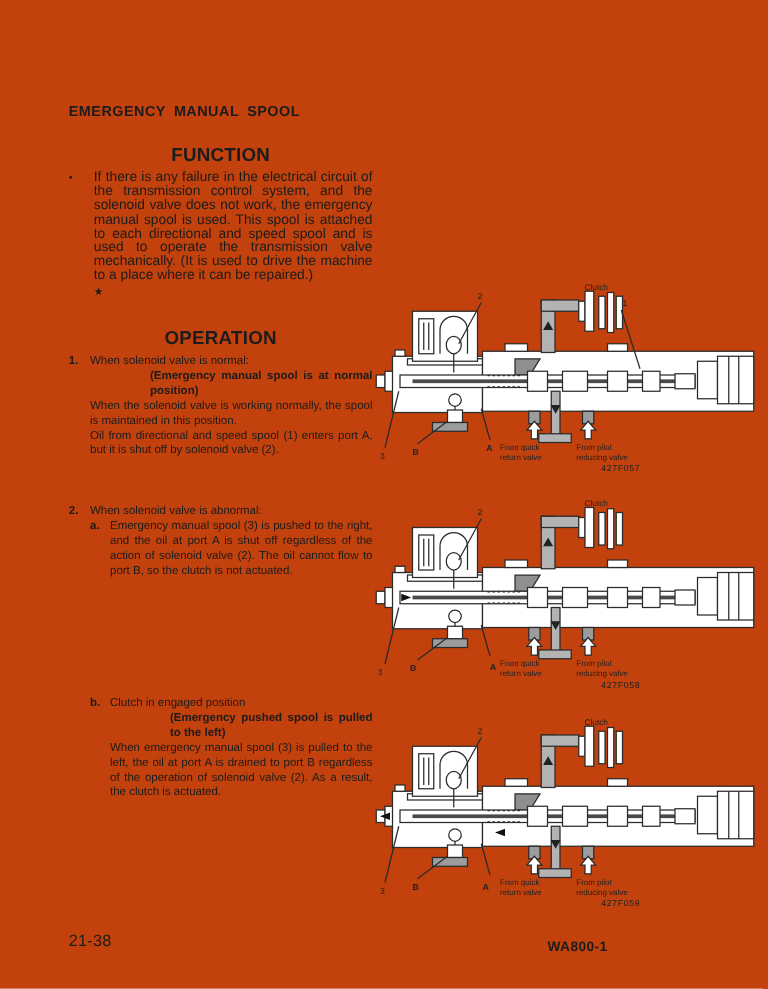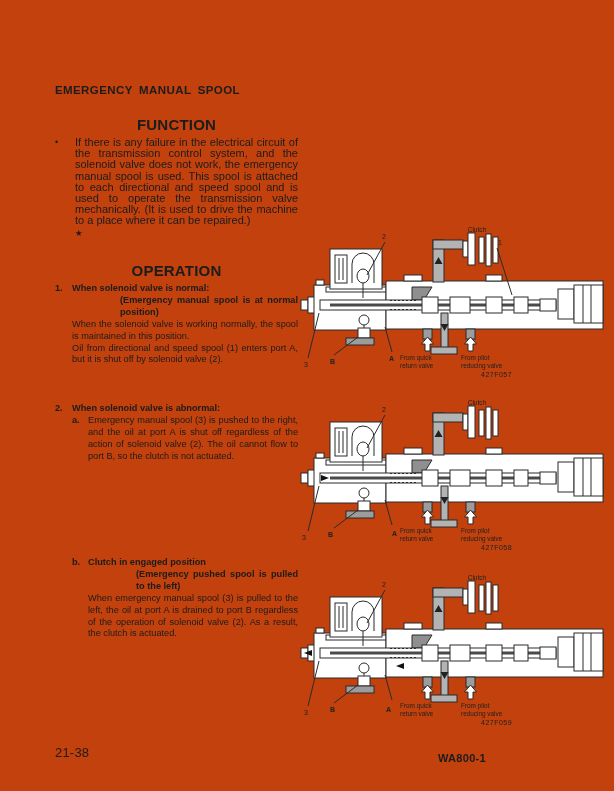--- a/index.html
+++ b/index.html
@@ -25,21 +25,21 @@
     flex:1;font-size:11px;line-height:11.2px;text-align:justify;
     white-space:pre-line;
   }
   .star-row{display:flex;margin-top:1px;padding-left:20px;}
   .star-glyph{width:17px;font-size:8.5px;line-height:11.2px;}
 
   .op-sec{left:55px;top:262px;width:243px;}
   .op-item{display:flex;}
   .op-num{width:17px;font-size:9.2px;line-height:11.9px;font-weight:bold;}
   .op-content{flex:1;}
-  .op-title{font-size:9.2px;line-height:11.9px;font-weight:bold;}
+  .op-title{font-size:9.2px;line-height:11.9px;font-weight:normal;}
   .op-sub{font-size:9.2px;line-height:11.9px;font-weight:bold;text-align:justify;padding-left:48px;}
   .op-body{font-size:9.2px;line-height:11.9px;text-align:justify;white-space:pre-line;}
 
   .item2-sec{left:55px;top:403px;width:243px;}
   .sub-item{display:flex;margin-left:17px;}
   .sub-num{width:16px;font-size:9.2px;line-height:11.9px;font-weight:bold;}
   .item2b-sec{left:72px;top:557px;width:226px;}
 
   .figure{left:300px;width:314px;height:156px;}
   .fig1{top:225px;}

